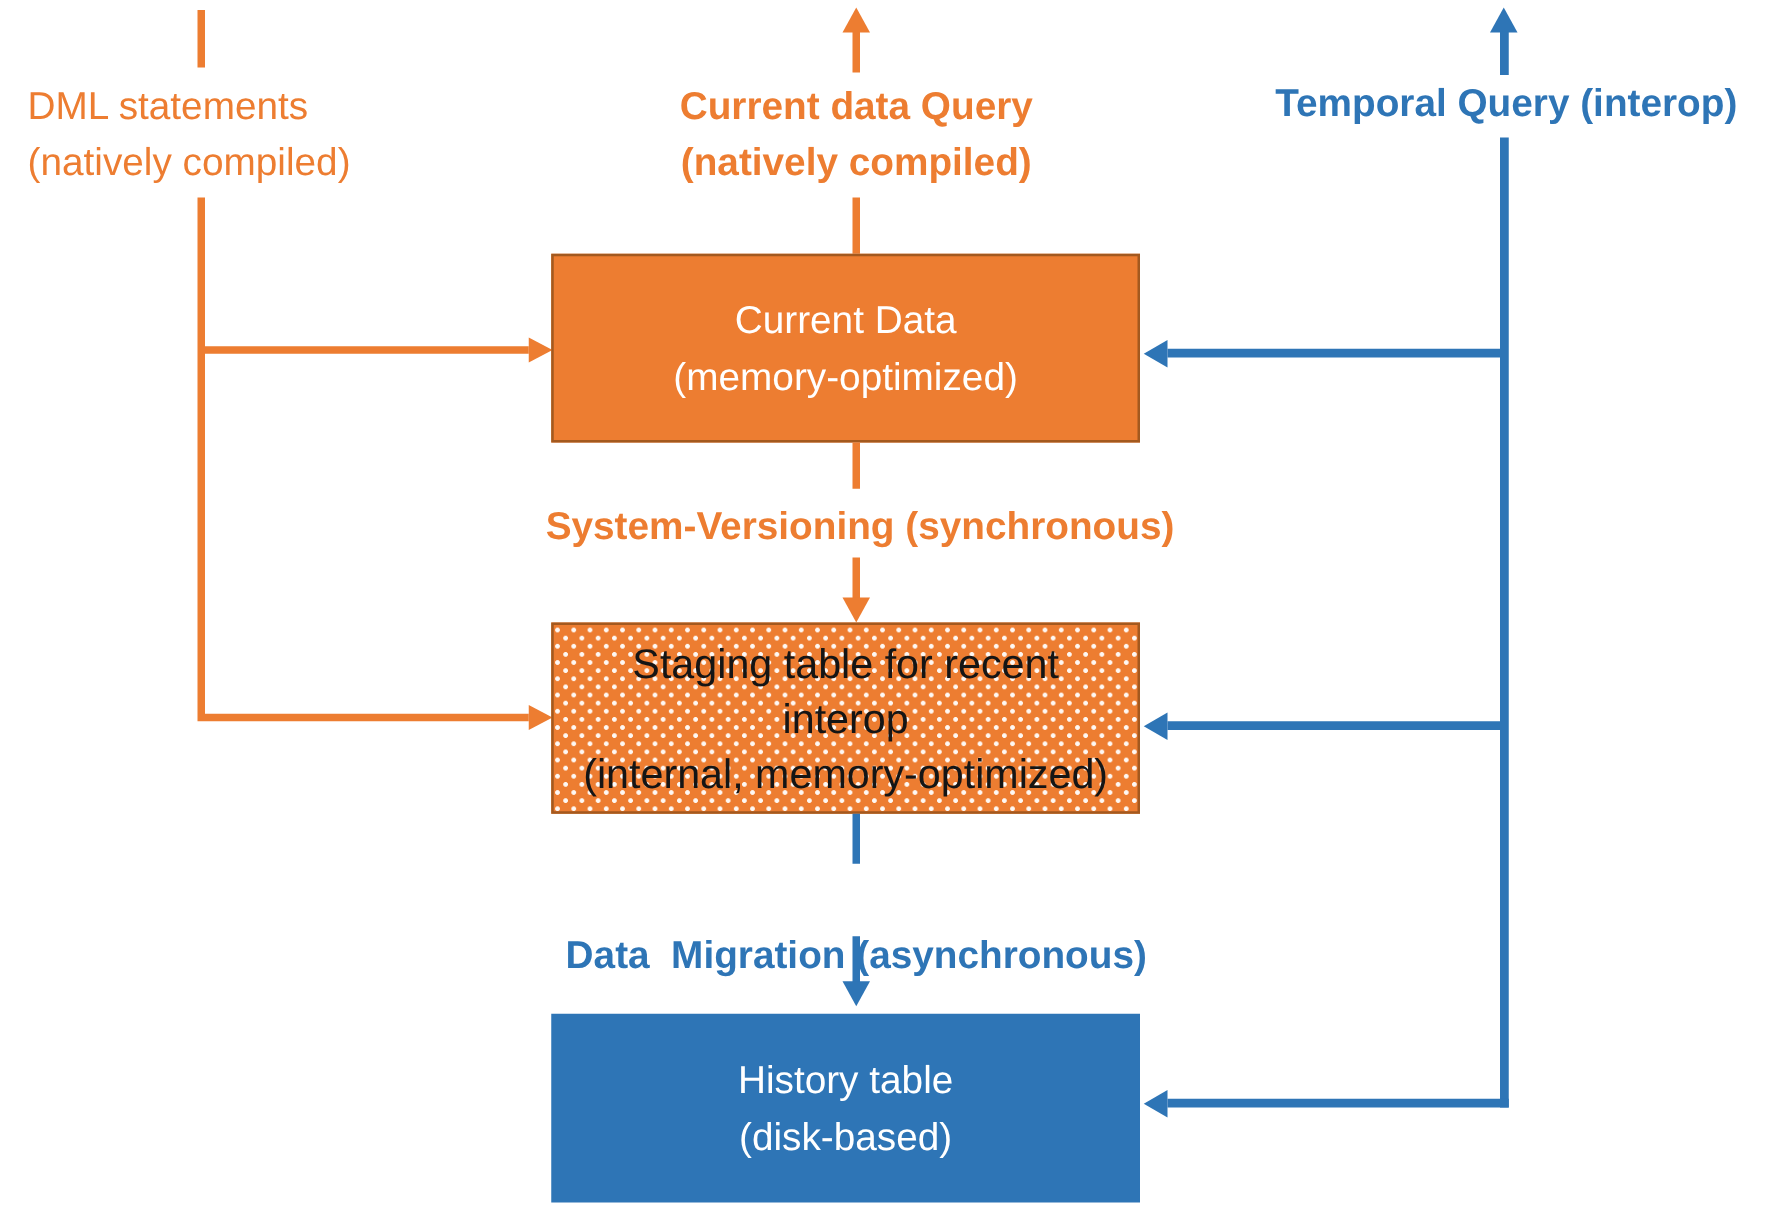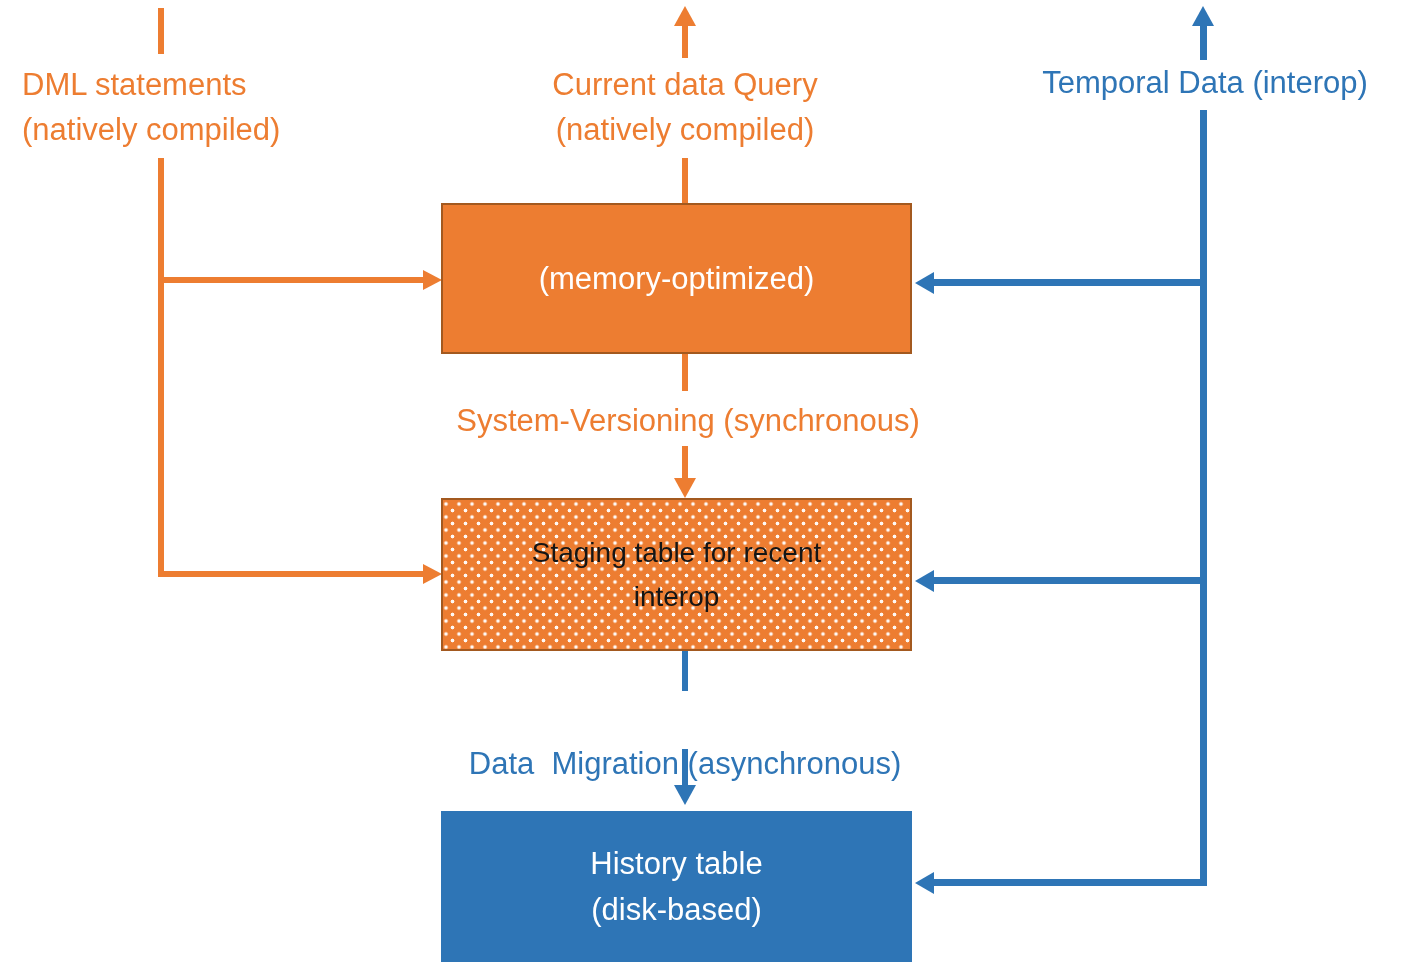--- a/index.html
+++ b/index.html
@@ -27,21 +27,21 @@
   .ah-left.b  { border-top: 11px solid transparent; border-bottom: 11px solid transparent; border-right: 19px solid var(--blue); }
   .ah-up.o    { border-left: 11px solid transparent; border-right: 11px solid transparent; border-bottom: 20px solid var(--orange); }
   .ah-up.b    { border-left: 11px solid transparent; border-right: 11px solid transparent; border-bottom: 20px solid var(--blue); }
   .ah-down.o  { border-left: 11px solid transparent; border-right: 11px solid transparent; border-top: 20px solid var(--orange); }
   .ah-down.b  { border-left: 11px solid transparent; border-right: 11px solid transparent; border-top: 20px solid var(--blue); }
 
   
   .lbl { position: absolute; font-size: 31px; line-height: 45px; }
   .lbl.o { color: var(--orange); }
   .lbl.b { color: var(--blue); }
-  .lbl.centered { transform: translateX(-50%); text-align: center; white-space: nowrap; }
+  .lbl.centered { transform: translateX(-50%); text-align: center; white-space: nowrap; font-weight: bold; }
   .lbl.prewrap { white-space: pre; }
 
   
   .box {
     position: absolute;
     left: 441px;
     width: 471px;
     box-sizing: border-box;
     display: flex;
     flex-direction: column;
@@ -58,21 +58,21 @@
   }
   .box.dotted-orange {
     background-color: var(--orange);
     background-image:
       radial-gradient(circle, rgba(255,255,255,0.95) 1.6px, transparent 2.2px),
       radial-gradient(circle, rgba(255,255,255,0.95) 1.6px, transparent 2.2px);
     background-size: 13px 13px;
     background-position: 3px 4px, 9.5px 10.5px;
     border: 2px solid var(--orange-border);
     color: #151515;
-    font-size: 28px;
+    font-size: 33px;
     line-height: 44px;
   }
   .box.solid-blue {
     background: var(--blue);
     color: #FFFFFF;
     font-size: 31px;
     line-height: 46px;
   }
 </style>
 </head>
@@ -99,51 +99,53 @@
   <div class="vline c-orange" style="left:682px; top:25px; width:6px; height:33px;"></div>
 
   <div class="lbl o centered" style="left:685px; top:62px;">
     <div>Current data Query</div>
     <div>(natively compiled)</div>
   </div>
 
   <div class="vline c-orange" style="left:682px; top:158px; width:6px; height:45px;"></div>
 
   <div class="box solid-orange" style="top:203px; height:151px;">
+    <div>Current Data</div>
     <div>(memory-optimized)</div>
   </div>
 
   <div class="vline c-orange" style="left:682px; top:354px; width:6px; height:37px;"></div>
 
   <div class="lbl o centered" style="left:688px; top:398px;">System-Versioning (synchronous)</div>
 
   <div class="vline c-orange" style="left:682px; top:446px; width:6px; height:33px;"></div>
   <div class="ah ah-down o" style="left:674px; top:478px;"></div>
 
   <div class="box dotted-orange" style="top:498px; height:153px;">
     <div>Staging table for recent</div>
     <div>interop</div>
+    <div>(internal, memory-optimized)</div>
   </div>
 
   <div class="vline c-blue" style="left:682px; top:651px; width:6px; height:40px;"></div>
 
   <div class="lbl b centered prewrap" style="left:685px; top:702px;margin-top:39px;">Data  Migration (asynchronous)</div>
 
   <div class="vline c-blue" style="left:682px; top:749px; width:6px; height:37px;"></div>
   <div class="ah ah-down b" style="left:674px; top:785px;"></div>
 
   <div class="box solid-blue" style="top:811px; height:151px;">
     <div>History table</div>
     <div>(disk-based)</div>
   </div>
 
   <div class="ah ah-up b" style="left:1192px; top:6px;"></div>
   <div class="vline c-blue" style="left:1200px; top:25px; width:7px; height:35px;"></div>
 
-  <div class="lbl b centered" style="left:1205px; top:60px;">Temporal Data (interop)</div>
+  <div class="lbl b centered" style="left:1205px; top:60px;">Temporal Query (interop)</div>
 
   <div class="vline c-blue" style="left:1200px; top:110px; width:7px; height:776px;"></div>
 
   <div class="hline c-blue" style="left:934px; top:279px; width:266px; height:7px;"></div>
   <div class="ah ah-left b" style="left:915px; top:272px;"></div>
 
   <div class="hline c-blue" style="left:934px; top:577px; width:266px; height:7px;"></div>
   <div class="ah ah-left b" style="left:915px; top:570px;"></div>
 
   <div class="hline c-blue" style="left:934px; top:879px; width:273px; height:7px;"></div>

